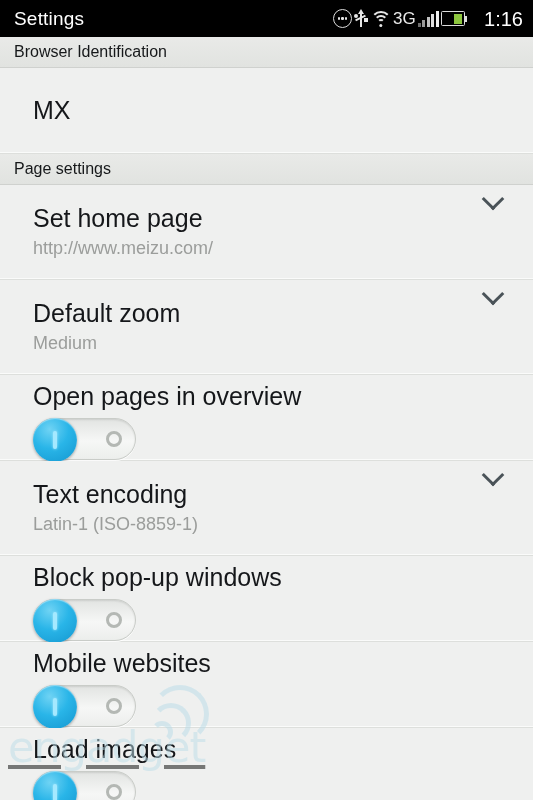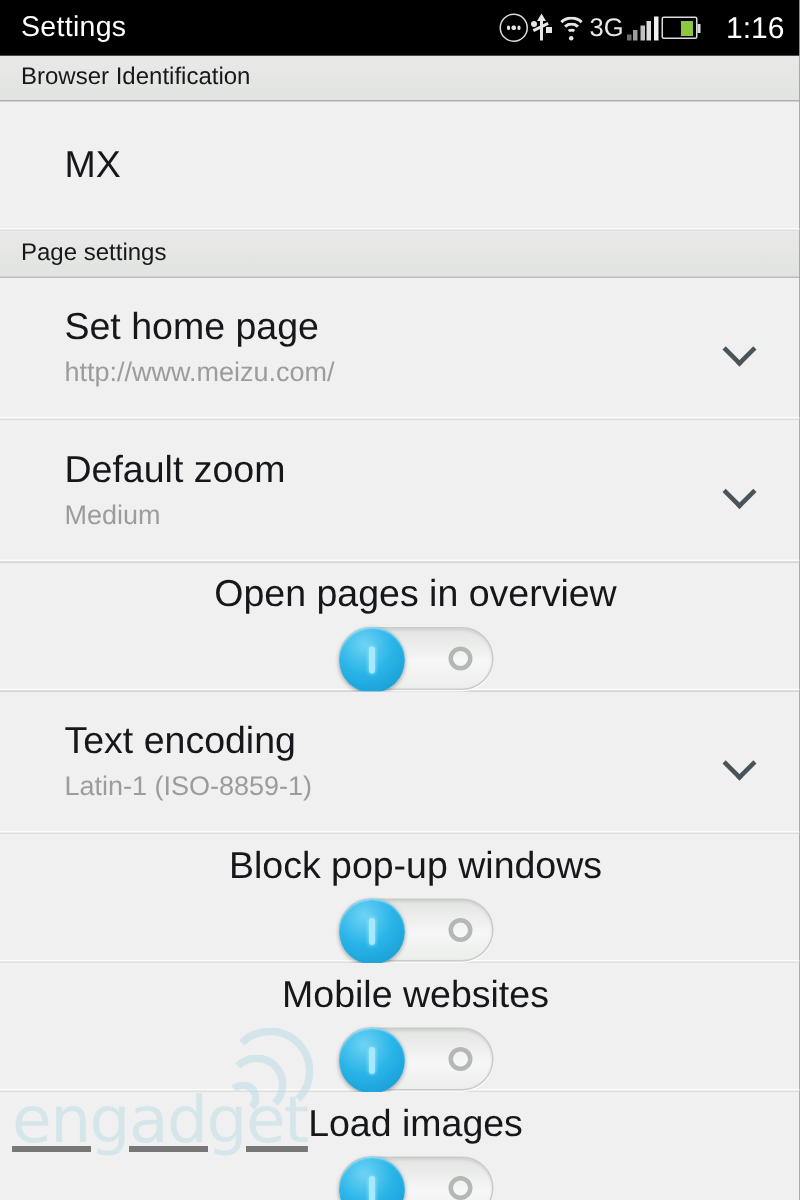--- a/index.html
+++ b/index.html
@@ -5,21 +5,21 @@
   * { margin:0; padding:0; box-sizing:border-box; }
   html, body {
     width:533px; height:800px;
     font-family:"Liberation Sans", sans-serif;
     background:#eff0ef;
     overflow:hidden;
   }
   #screen {
     position:relative;
     width:533px; height:800px;
-    background:#14532d;
+    background:#701a75;
     overflow:hidden;
   }
 
   
   .statusbar {
     position:relative;
     height:37px;
     background:#000;
     display:flex;
     align-items:center;
@@ -97,22 +97,21 @@
   .section-header .hl {
     font-size:16px;
     color:#16181a;
     line-height:1;
   }
 
   .row {
     position:relative;
     background:#eff0ef;
     display:flex;
-    align-items:center;
-    padding:0 22px 0 43px;
+    padding:0 22px 0 33px;
     border-bottom:1px solid #dddfdc;
     box-shadow:inset 0 -2px 0 -1px #fafbfa;
   }
   .row.h-value  { height:86px; }
   .row.h-two    { height:95px; }
   .row.h-toggle { height:86px;flex-direction:column; }
 
   .row .texts { display:flex; flex-direction:column; justify-content:center; flex:1; min-width:0; }
   .row .title {
     font-size:25px;

